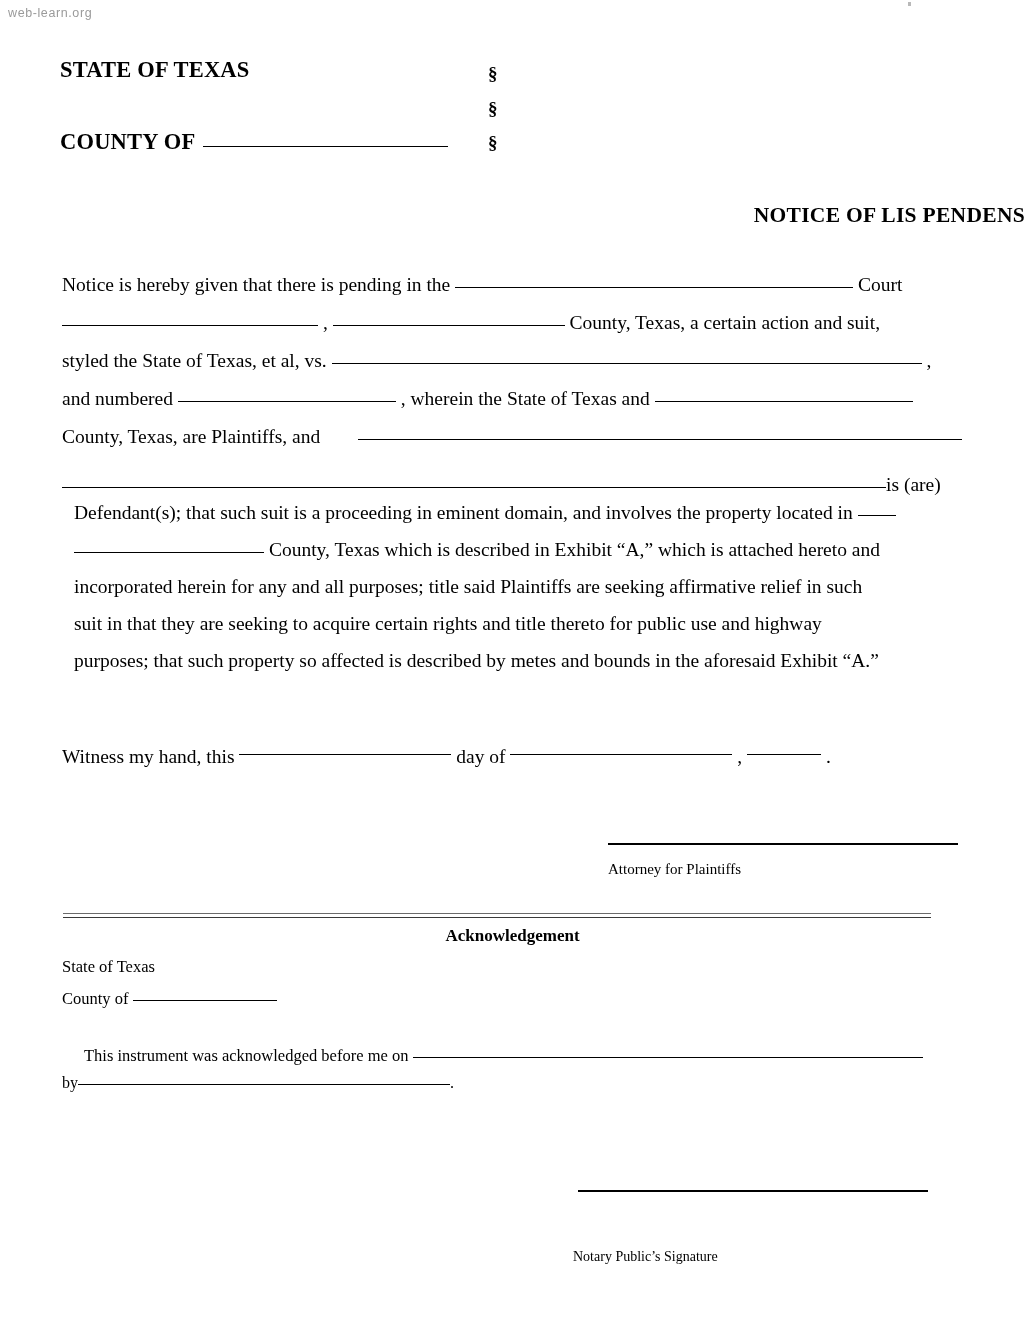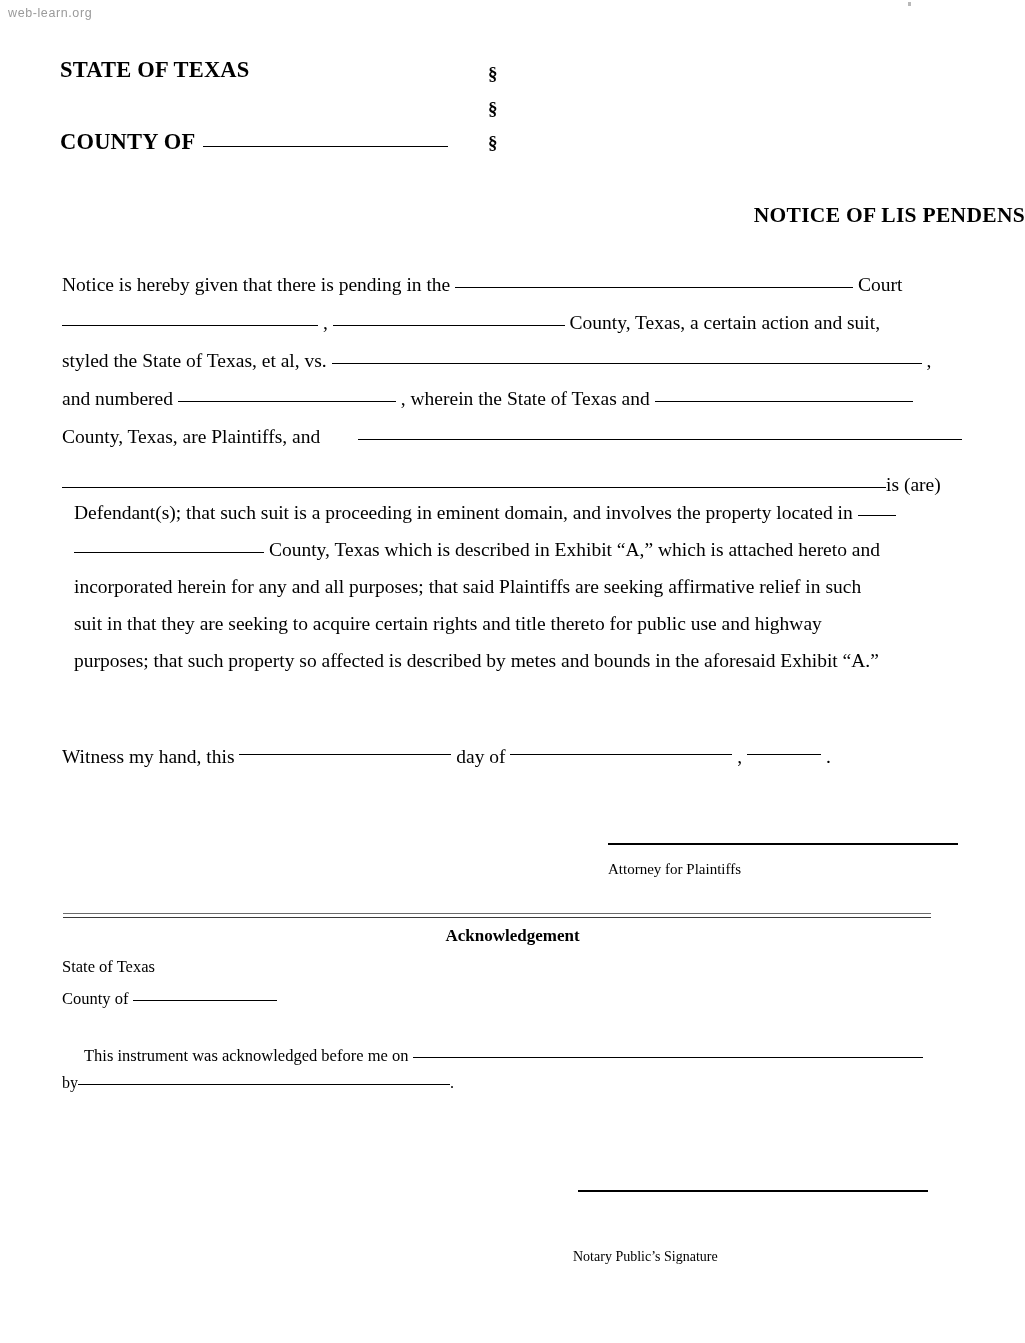--- a/index.html
+++ b/index.html
@@ -295,21 +295,21 @@
   <div class="para">
     <div class="pl">
       <span class="txt">Defendant(s); that such suit is a proceeding in eminent domain, and involves the property located in </span>
       <span class="blank" style="width:38px;"></span>
     </div>
     <div class="pl">
       <span class="blank" style="width:190px;"></span>
       <span class="txt"> County, Texas which is described in Exhibit “A,” which is attached hereto and</span>
     </div>
     <div class="pl">
-      <span class="txt">incorporated herein for any and all purposes; that said Plaintiffs are seeking affirmative relief in such</span>
+      <span class="txt">incorporated herein for any and all purposes; title said Plaintiffs are seeking affirmative relief in such</span>
     </div>
     <div class="pl">
       <span class="txt">suit in that they are seeking to acquire certain rights and title thereto for public use and highway</span>
     </div>
     <div class="pl">
       <span class="txt">purposes; that such property so affected is described by metes and bounds in the aforesaid Exhibit “A.”</span>
     </div>
   </div>
 
   <div class="witness">

